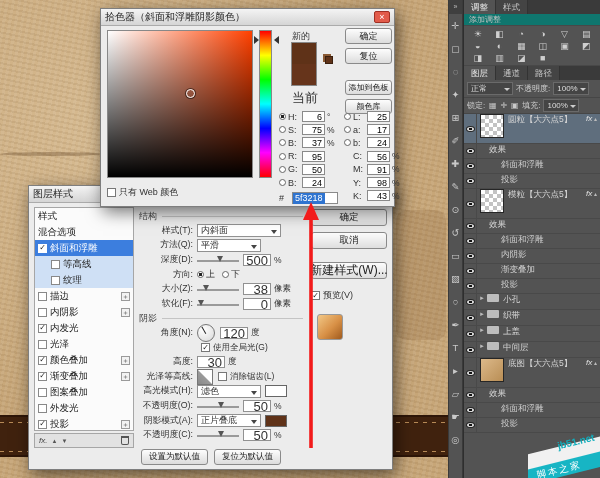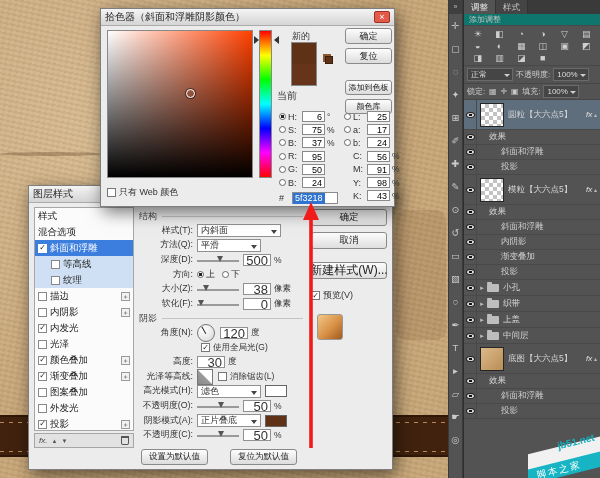--- a/index.html
+++ b/index.html
@@ -38,21 +38,21 @@
   .blendrow,.lockrow{display:flex;align-items:center;padding:0 3px;gap:3px;border-bottom:1px solid #464646}
   .blendrow{height:18px}.lockrow{height:16px}
   .dlabel{font-size:8px;color:#cccccc;white-space:nowrap}
   .msel{width:46px;height:13px;background:#454545;border:1px solid #6a6a6a;color:#ddd;font-size:8px;line-height:11px;padding:0 10px 0 3px;position:relative;white-space:nowrap}
   .msel::after,.dval::after{content:"";position:absolute;right:2px;top:5px;border-left:3px solid transparent;border-right:3px solid transparent;border-top:3px solid #ccc}
   .dval{position:relative;height:13px;border:1px solid #6a6a6a;background:#454545;color:#ddd;font-size:8px;line-height:11px;padding:0 10px 0 3px}
   .locks{display:flex;gap:2px}
   .lockico{font-size:8px;color:#c9c9c9;width:9px;text-align:center}
 
   .llist{position:relative}
-  .lrow{display:flex;align-items:center;height:15px;border-bottom:1px solid #494949;color:#d6d6d6;font-size:8.5px;background:#535353;white-space:nowrap;overflow:hidden}
+  .lrow{display:flex;align-items:flex-start;height:15px;border-bottom:1px solid #494949;color:#d6d6d6;font-size:8.5px;background:#535353;white-space:nowrap;overflow:hidden}
   .eyec{width:13px;align-self:stretch;border-right:1px solid #494949;display:flex;align-items:center;justify-content:center;flex:none}
   .eyeg{width:9px;height:6px;border-radius:50%;border:1px solid #262626;background:radial-gradient(circle,#111 1.3px,#d9d9d9 1.4px)}
   .lname{margin-left:4px}
   .lrow.lay{height:30px}
   .thumb{display:none;width:24px;height:24px;margin-left:3px;border:1px solid #262626;flex:none;
     background-color:#fff;
     background-image:linear-gradient(45deg,#c3c3c3 25%,transparent 25%,transparent 75%,#c3c3c3 75%),
                      linear-gradient(45deg,#c3c3c3 25%,transparent 25%,transparent 75%,#c3c3c3 75%);
     background-size:8px 8px;background-position:0 0,4px 4px}
   .lrow.lay .thumb{display:block}
@@ -82,21 +82,21 @@
     background:linear-gradient(to top,#000,rgba(0,0,0,0)),linear-gradient(to right,#fff,#ff4000)}
   .svmark{position:absolute;left:78px;top:58px;width:9px;height:9px;border:1px solid #fff;border-radius:50%;box-shadow:0 0 0 1px rgba(0,0,0,.5)}
   .huebar{position:absolute;left:158px;top:4px;width:13px;height:148px;border:1px solid #888;
     background:linear-gradient(to bottom,#f00,#ff0,#0f0,#0ff,#00f,#f0f,#f00)}
   .hueh{position:absolute;left:-6px;top:5px;width:25px;height:8px}
   .hueh::before{content:"";position:absolute;left:0;top:0;border-top:4px solid transparent;border-bottom:4px solid transparent;border-left:5px solid #333}
   .hueh::after{content:"";position:absolute;right:0;top:0;border-top:4px solid transparent;border-bottom:4px solid transparent;border-right:5px solid #333}
   .cp-newlab{position:absolute;left:191px;top:4px;font-size:9px;color:#333}
   .cp-swatch{position:absolute;left:190px;top:16px;width:26px;height:44px;border:1px solid #888}
   .cp-swatch .half{height:50%}
-  .cp-curlab{position:absolute;left:176px;top:63px;font-size:10px;color:#333}
+  .cp-curlab{position:absolute;left:191px;top:63px;font-size:13px;color:#333}
   .cube{position:absolute;left:224px;top:30px;width:8px;height:8px;background:#5f3218;border:1px solid #3a1f0e;box-shadow:-2px -2px 0 #8a5a33}
   .cpbtns{position:absolute;left:244px;top:2px;width:47px}
   .cpbtn{height:16px;margin-bottom:4px;border:1px solid #8a8a8a;border-radius:3px;background:linear-gradient(#fdfdfd,#dcdcdc);font-size:9px;color:#222;display:flex;align-items:center;justify-content:center;white-space:nowrap}
   .cpbtn:nth-of-type(2){margin-bottom:16px}
   .cpbtn:nth-of-type(3),.cpbtn:nth-of-type(4){font-size:8px;height:15px}
   .ccol{position:absolute}
   .c1{left:178px;top:84px}
   .c2{left:243px;top:84px}
   .crow{height:13.2px;display:flex;align-items:center;gap:2px}
   .rad{width:7px;height:7px;border:1px solid #666;border-radius:50%;background:#fff;flex:none}
@@ -137,21 +137,21 @@
   .sld{position:relative;width:42px;height:10px;margin-right:4px;flex:none}
   .sld::before{content:"";position:absolute;left:0;right:0;top:5px;height:2px;background:#9a9a9a}
   .sld::after{content:"";position:absolute;top:1px;left:var(--p,50%);border-left:3px solid transparent;border-right:3px solid transparent;border-top:6px solid #555}
   .vbox{width:28px;height:12px;background:#fff;border:1px solid #919191;font-size:13px;text-align:right;padding-right:2px;line-height:11px;flex:none}
   .unit{margin-left:3px;font-size:8.5px}
   .rlab{margin:0 7px 0 2px}
   .dial{width:18px;height:18px;border-radius:50%;border:1px solid #777;background:radial-gradient(circle at 35% 30%,#fff,#d8d8d8);position:relative;margin-right:5px;flex:none}
   .dial::after{content:"";position:absolute;left:50%;top:50%;width:8px;height:1.4px;background:#222;transform-origin:0 50%;transform:rotate(-120deg)}
   .contour{width:16px;height:16px;border:1px solid #777;background:linear-gradient(to top right,#8a8a8a 0%,#9a9a9a 47%,#fff 53%);margin-right:5px;flex:none}
   .sw{width:22px;height:12px;border:1px solid #666;margin-left:4px;flex:none}
-  .ls-defaults{position:absolute;left:112px;top:246px;display:flex;gap:22px}
+  .ls-defaults{position:absolute;left:112px;top:246px;display:flex;gap:6px}
   .defbtn{height:16px;padding:0 7px;border:1px solid #8a8a8a;border-radius:3px;background:linear-gradient(#fdfdfd,#dcdcdc);font-size:8.5px;color:#222;display:flex;align-items:center}
   .ls-right{position:absolute;right:5px;top:6px;width:76px;display:flex;flex-direction:column}
   .lsbtn{height:17px;border:1px solid #8a8a8a;border-radius:3px;background:linear-gradient(#fcfcfc,#dedede);font-size:9.5px;color:#222;display:flex;align-items:center;justify-content:center;margin-bottom:6px;white-space:nowrap}
   .lsbtn.small{font-size:12px;margin-top:7px}
   .pvrow{display:flex;align-items:center;gap:3px;margin-top:4px;font-size:9px;color:#333}
   .pvthumb{width:26px;height:26px;margin-top:12px;margin-left:6px;border:1px solid #999;border-radius:3px;background:linear-gradient(135deg,#f2c887 0%,#d89046 55%,#a05a1d 100%)}
 
   
   .arrow{position:absolute;left:300px;top:202px;z-index:20}
   .arrow .ah{fill:#f21b1b}
@@ -216,20 +216,26 @@
         <span class="adjicon">◐</span>
         <span class="adjicon">▦</span>
         <span class="adjicon">◫</span>
         <span class="adjicon">▣</span>
         <span class="adjicon">◩</span>
         <span class="adjicon">◨</span>
         <span class="adjicon">▥</span>
         <span class="adjicon">◪</span>
         <span class="adjicon">■</span>
       </div>
+    <div class="dtabs">
+
+    <span class="dtab active">图层</span>
+        <span class="dtab">通道</span>
+        <span class="dtab">路径</span>
+      </div>
     <div class="blendrow">
       <span class="msel"><span>正常</span></span>
       <span class="dlabel">不透明度:</span>
       <span class="dval"><span>100%</span></span>
     </div>
     <div class="lockrow">
       <span class="dlabel">锁定:</span>
       <span class="locks">
 
       <span class="lockico">▦</span>

